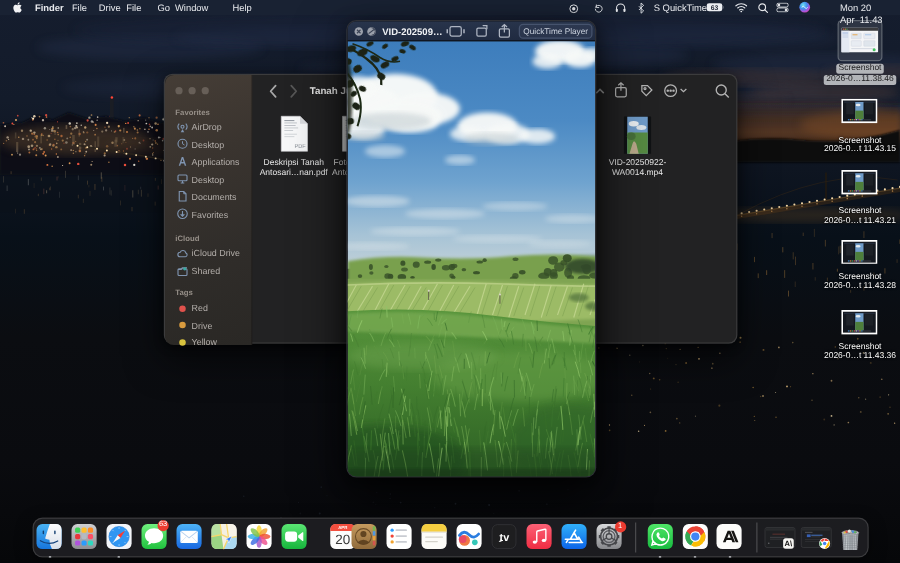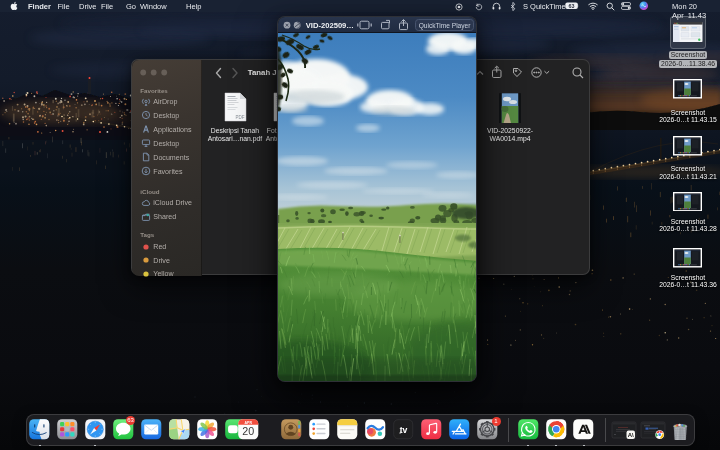--- a/index.html
+++ b/index.html
@@ -1569,21 +1569,21 @@
         <ellipse cx="10" cy="5.6" rx="2.1" ry="4.4" fill="#a457c9" opacity="0.82" transform="rotate(180 10 10)"></ellipse>
         <ellipse cx="10" cy="5.6" rx="2.1" ry="4.4" fill="#3d6de3" opacity="0.82" transform="rotate(225 10 10)"></ellipse>
         <ellipse cx="10" cy="5.6" rx="2.1" ry="4.4" fill="#35aee5" opacity="0.82" transform="rotate(270 10 10)"></ellipse>
         <ellipse cx="10" cy="5.6" rx="2.1" ry="4.4" fill="#7fc348" opacity="0.82" transform="rotate(315 10 10)"></ellipse>
       </svg></div>
 <div style="position:absolute;left:225px;top:419px;width:20.5px;height:20.5px"><svg width="20.5" height="20.5" viewBox="0 0 20 20" style="overflow:visible">
         <rect x="0.2" y="0.2" width="19.6" height="19.6" rx="4.6" fill="url(#gFt)"></rect>
 <rect x="3" y="6" width="9.4" height="8" rx="2.4" fill="#fff"></rect>
 <path d="M13.2,9.2 L16.6,6.6 Q17.2,6.2 17.2,7 L17.2,13 Q17.2,13.8 16.6,13.4 L13.2,10.8 Z" fill="#fff"></path>
       </svg></div>
-<div style="position:absolute;left:238px;top:419px;width:20.5px;height:17px"><svg width="20.5" height="20.5" viewBox="0 0 20 20" style="overflow:visible">
+<div style="position:absolute;left:264px;top:419px;width:20.5px;height:17px"><svg width="20.5" height="20.5" viewBox="0 0 20 20" style="overflow:visible">
         <rect x="0.2" y="0.2" width="19.6" height="19.6" rx="4.6" fill="#fcfcfc"></rect>
 <path d="M0.2,4.8 Q0.2,0.2 4.8,0.2 L15.2,0.2 Q19.8,0.2 19.8,4.8 L19.8,5.6 L0.2,5.6 Z" fill="#f24e3e"></path>
 <text x="10" y="4.4" font-family="Liberation Sans, sans-serif" font-size="3.4" font-weight="bold" fill="#fff" text-anchor="middle">APR</text>
 <text x="10" y="15.8" font-family="Liberation Sans, sans-serif" font-size="10.5" font-weight="400" fill="#383838" text-anchor="middle">20</text>
       </svg></div>
 <div style="position:absolute;left:281px;top:419px;width:20.5px;height:20.5px"><svg width="20.5" height="20.5" viewBox="0 0 20 20" style="overflow:visible">
         <rect x="0.2" y="0.2" width="19.6" height="19.6" rx="4.6" fill="url(#gCon)"></rect>
 <rect x="16.8" y="2" width="2" height="3.4" fill="#74b751"></rect>
 <rect x="16.8" y="5.8" width="2" height="3.4" fill="#4f98e0"></rect>
 <rect x="16.8" y="9.6" width="2" height="3.4" fill="#e8a03c"></rect>

